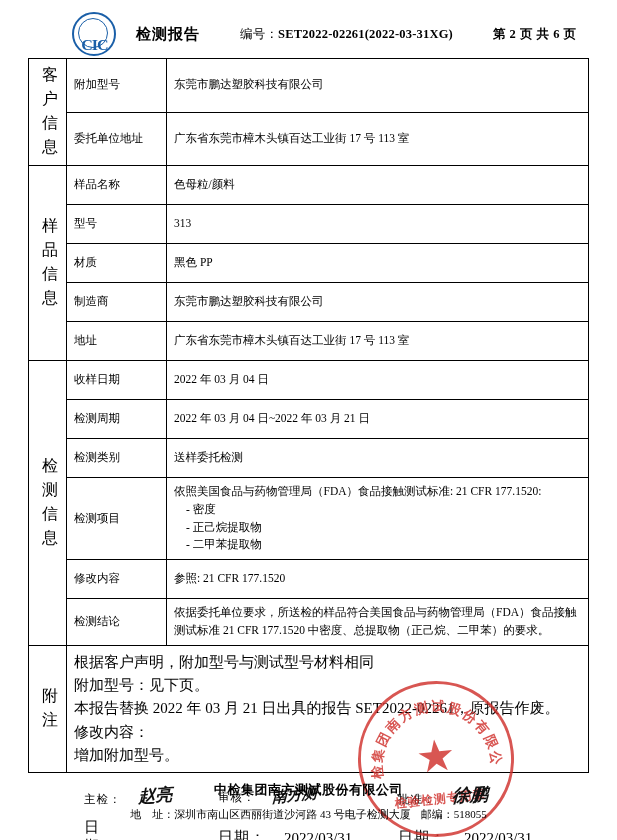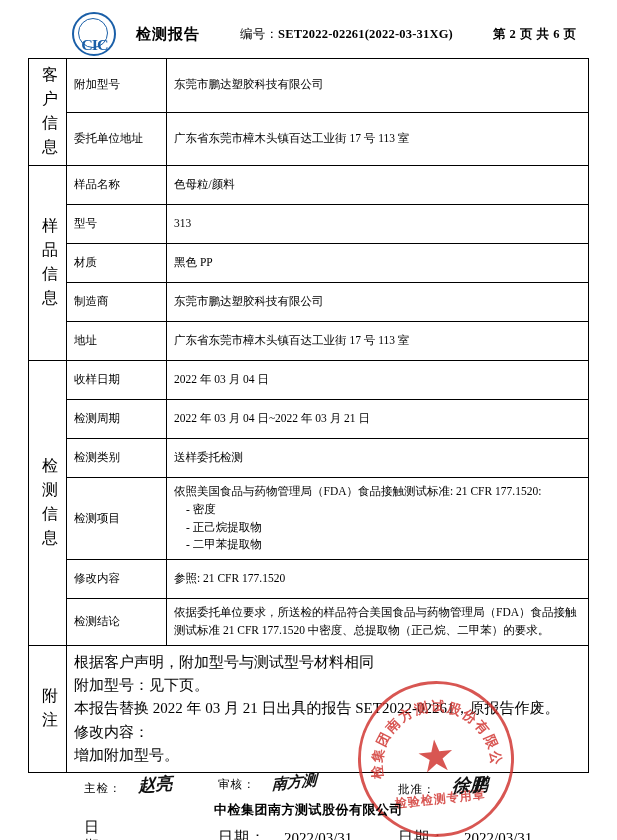--- a/index.html
+++ b/index.html
@@ -125,21 +125,21 @@
   td.note div { display: block; }
 
   
   .sig-area {
     position: relative;
     width: 561px;
     margin-top: 0;
   }
   .sig-row {
     display: flex;
-    align-items: flex-start;
+    align-items: center;
     height: 44px;
     font-size: 11.5px;
   }
   .sig-cell {
     display: flex;
     align-items: flex-end;
   }
   .sig-label {
     font-size: 11.5px;
     letter-spacing: 1px;
@@ -383,15 +383,18 @@
       </div>
       <div class="sig-cell" style="width:180px">
         <span class="date-label">日期：</span>
         <span class="date-val">2022/03/31</span>
       </div>
     </div>
   </div>
 
   <div class="footer">
     <div class="company">中检集团南方测试股份有限公司</div>
+    <div>
+      <span>地　址：</span><span>深圳市南山区西丽街道沙河路 43 号电子检测大厦</span><span class="spacer-sm"></span><span>邮编：</span><span>518055</span>
+    </div>
   </div>
 
 </div>
 
 </body></html>

